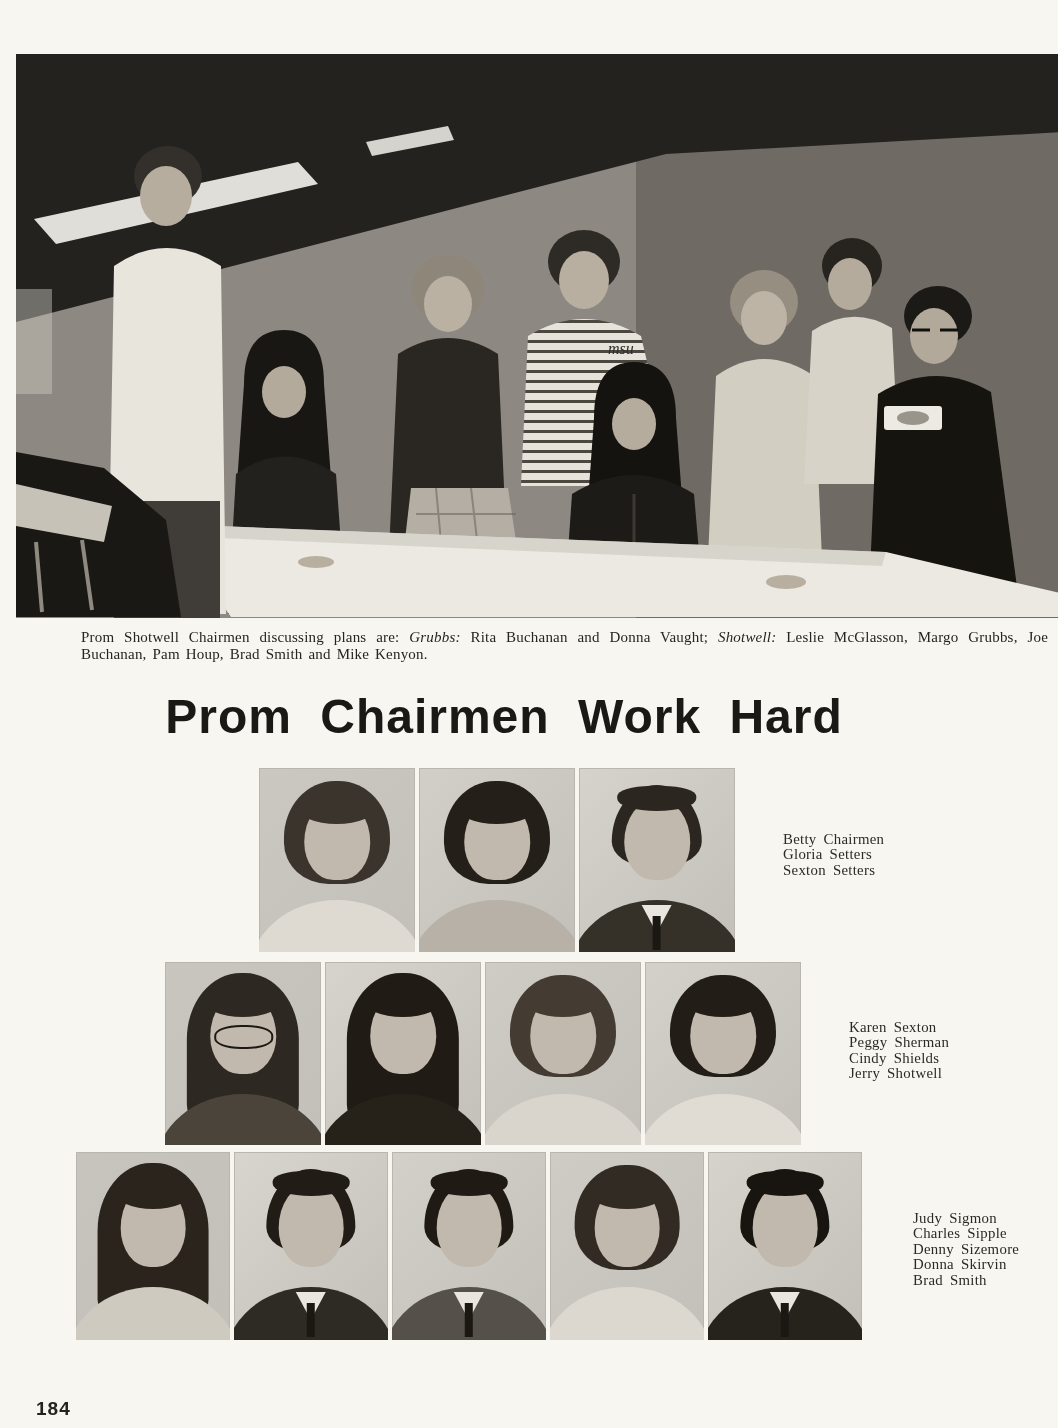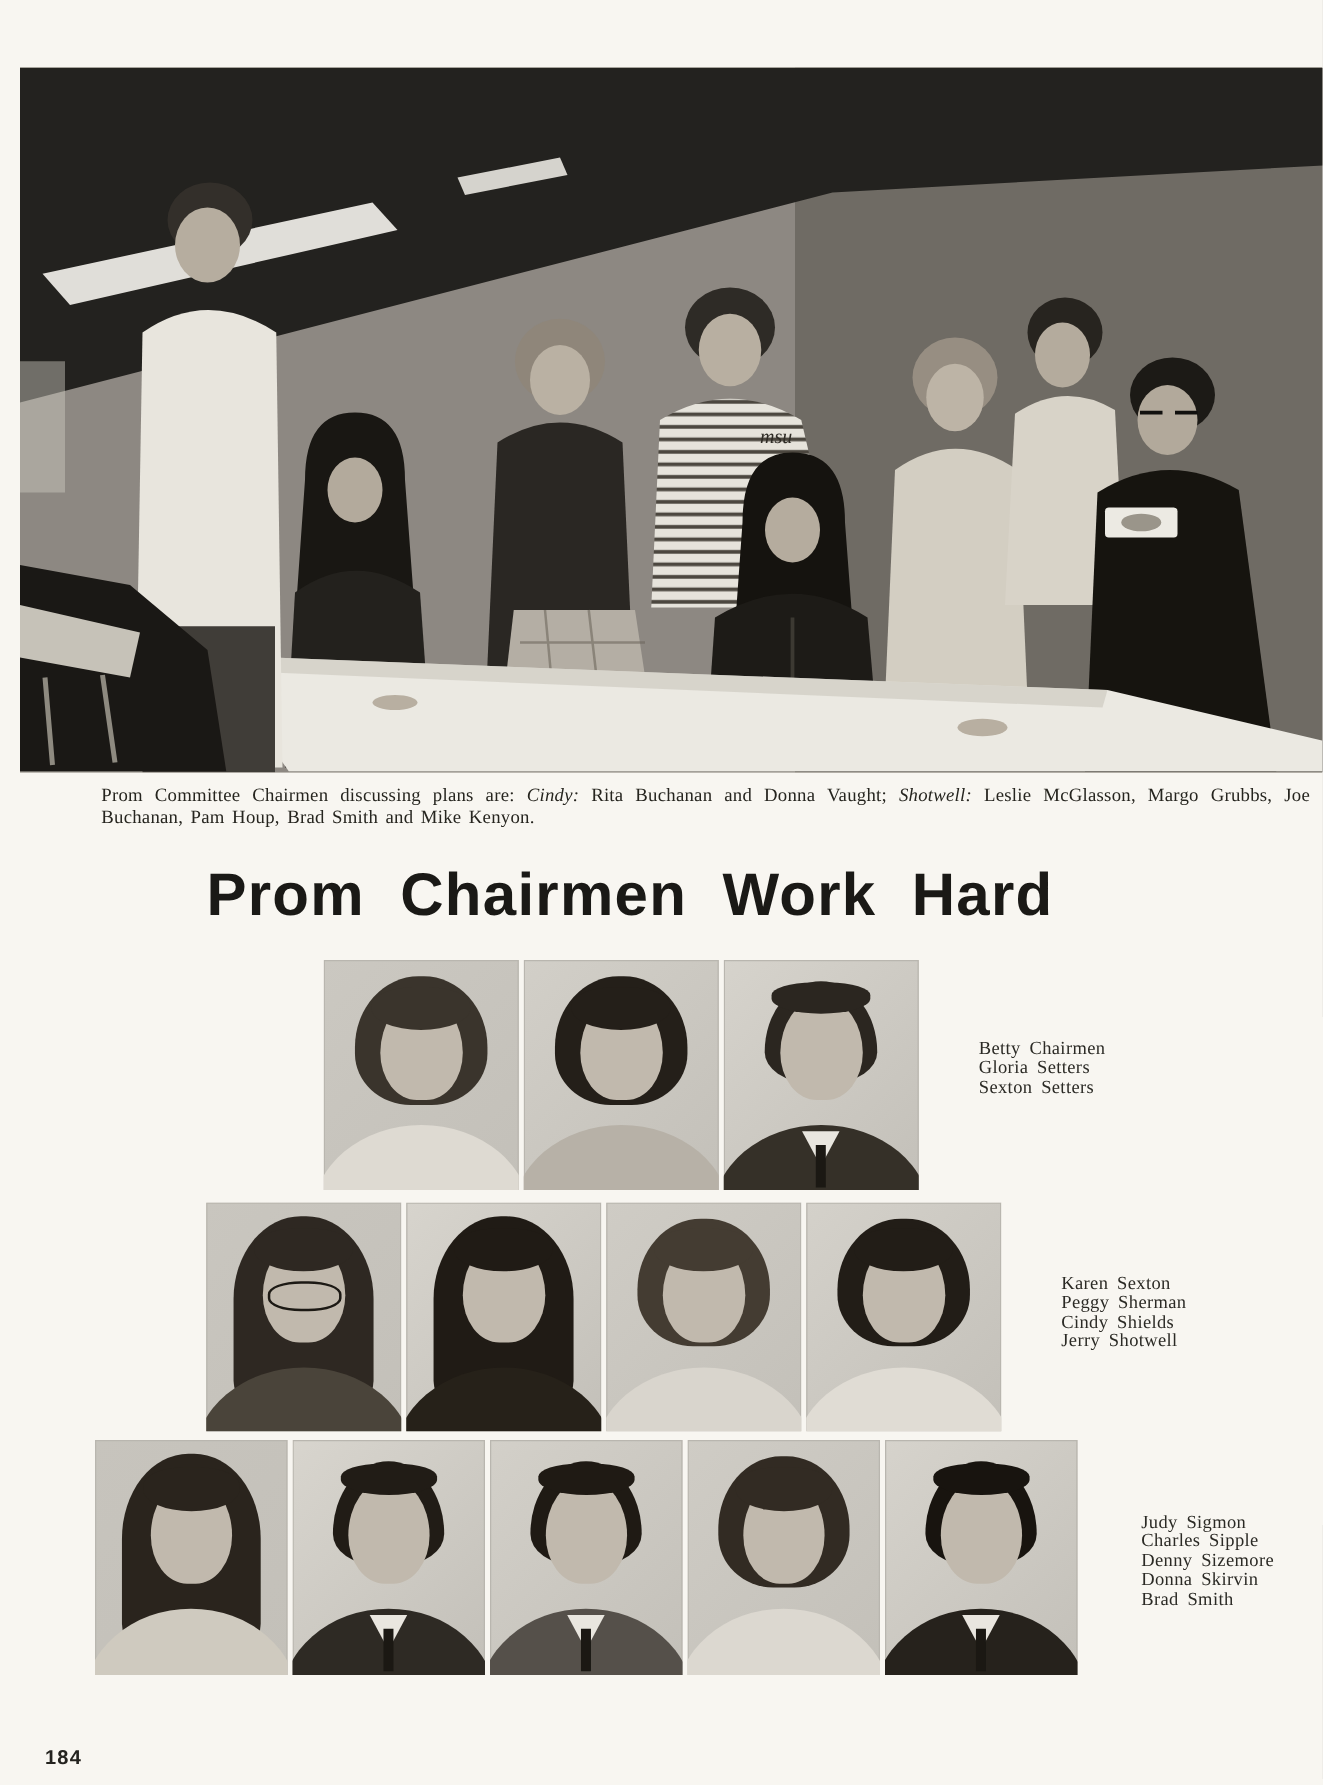--- a/index.html
+++ b/index.html
@@ -95,21 +95,21 @@
     letter-spacing:.3px; word-spacing:3px; color:#2b2a25;
   }
   .names1 { left:783px; top:832px; }
   .names2 { left:849px; top:1020px; }
   .names3 { left:913px; top:1211px; }
 
   
   .page-number {
     position:absolute; left:36px; top:1398px;
     font-family:"Liberation Sans", sans-serif; font-weight:700;
-    font-size:16px; color:#24231f; letter-spacing:1px;
+    font-size:19px; color:#24231f; letter-spacing:1px;
   }
 </style>
 </head>
 <body>
 
 <div class="page">
 
   <div class="group-photo">
     <svg viewBox="0 0 1048 564" preserveAspectRatio="none">
       <defs>
@@ -170,21 +170,21 @@
       <ellipse cx="150" cy="142" rx="26" ry="30" fill="#b6ad9f"></ellipse>
       <path d="M92,560 L98,212 Q150,176 205,212 L210,560 Z" fill="#e8e5dd"></path>
       <rect x="98" y="447" width="106" height="117" fill="#403d38"></rect>
 
       <polygon points="0,398 88,414 150,466 165,563 0,563" fill="#1a1815"></polygon>
       <polygon points="0,430 96,452 88,488 0,472" fill="#c6c2b8"></polygon>
       <path d="M20,488 l6,70 M66,486 l10,70" stroke="#8e8a80" stroke-width="4" fill="none"></path>
     </svg>
   </div>
 
-  <p class="caption"><span>Prom Committee Chairmen discussing plans are: </span><i>Cindy:</i><span> Rita Buchanan and Donna Vaught; </span><i>Shotwell:</i><span> Leslie McGlasson, Margo Grubbs, Joe Buchanan, Pam Houp, Brad Smith and Mike Kenyon.</span></p>
+  <p class="caption"><span>Prom Shotwell Chairmen discussing plans are: </span><i>Grubbs:</i><span> Rita Buchanan and Donna Vaught; </span><i>Shotwell:</i><span> Leslie McGlasson, Margo Grubbs, Joe Buchanan, Pam Houp, Brad Smith and Mike Kenyon.</span></p>
 
   <h1 class="title">Prom Chairmen Work Hard</h1>
 
   <div class="row row1">
     <div class="photo" style="--bg:#cbc8c1; --hair:#3a342c; --top:#dedad2;">
         <div class="hair"></div>
         <div class="face"></div>
         <div class="shoulders"></div>
       </div>
     <div class="photo" style="--bg:#d2cfc8; --hair:#241f19; --top:#b7b1a7;">

